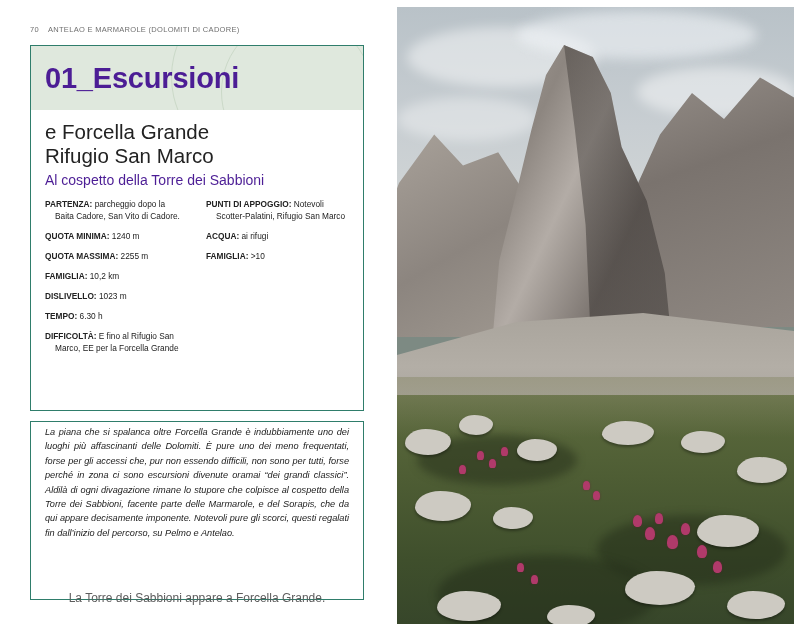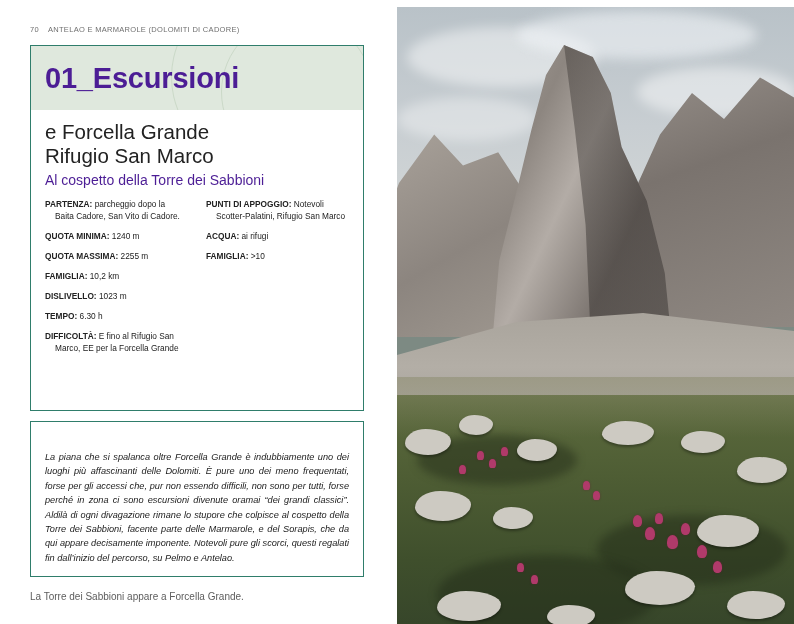--- a/index.html
+++ b/index.html
@@ -129,40 +129,40 @@
   .spec .ind {
     display: block;
     padding-left: 10px;
   }
   
   .quote-box {
     position: absolute;
     left: 30px;
     top: 414px;
     width: 334px;
-    height: 156px;
+    height: 179px;
     border: 1px solid #2f7d6b;
     box-sizing: border-box;
-    padding: 28px 14px;
+    padding: 3px 14px;
   }
   .quote-box p {
     margin: 0;
     font-size: 9.2px;
     line-height: 14.4px;
     font-style: italic;
     color: #1a1a1a;
     text-align: justify;
   }
   .caption {
     position: absolute;
     left: 30px;
     top: 584px;
     width: 334px;
-    text-align: left;
-    font-size: 10px;
+    text-align: center;
+    font-size: 12px;
     color: #5d5d5d;
   }
   
   .photo-page {
     position: absolute;
     left: 397px;
     top: 0;
     width: 397px;
     height: 624px;
     overflow: hidden;

